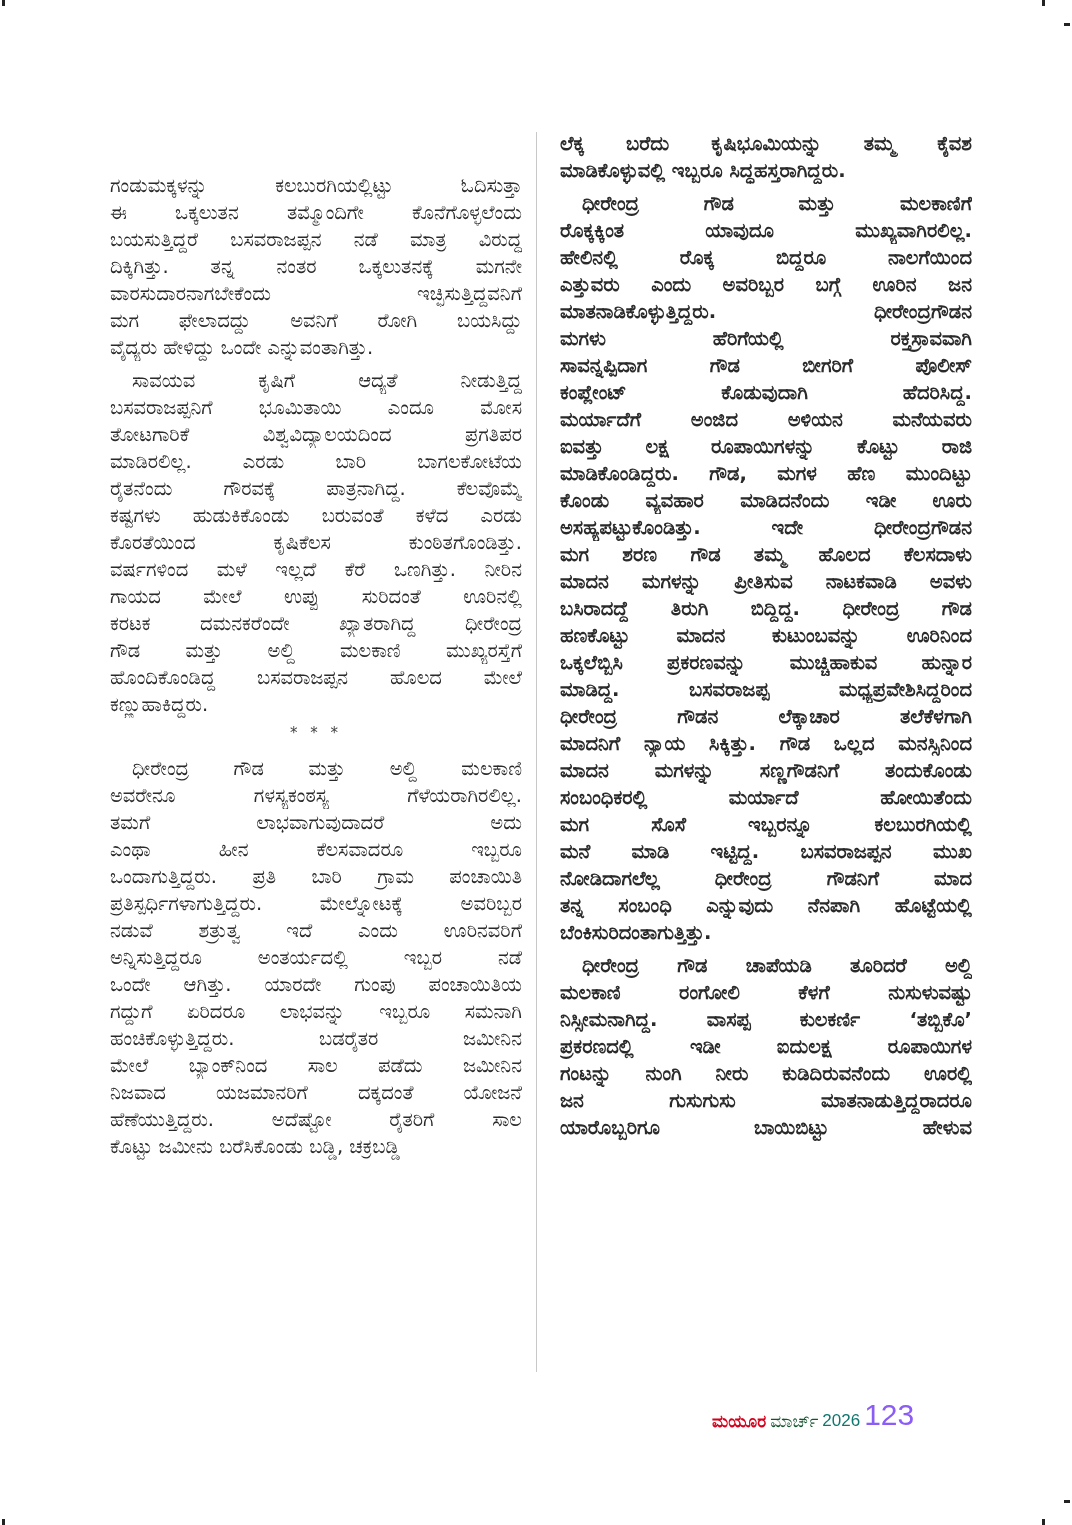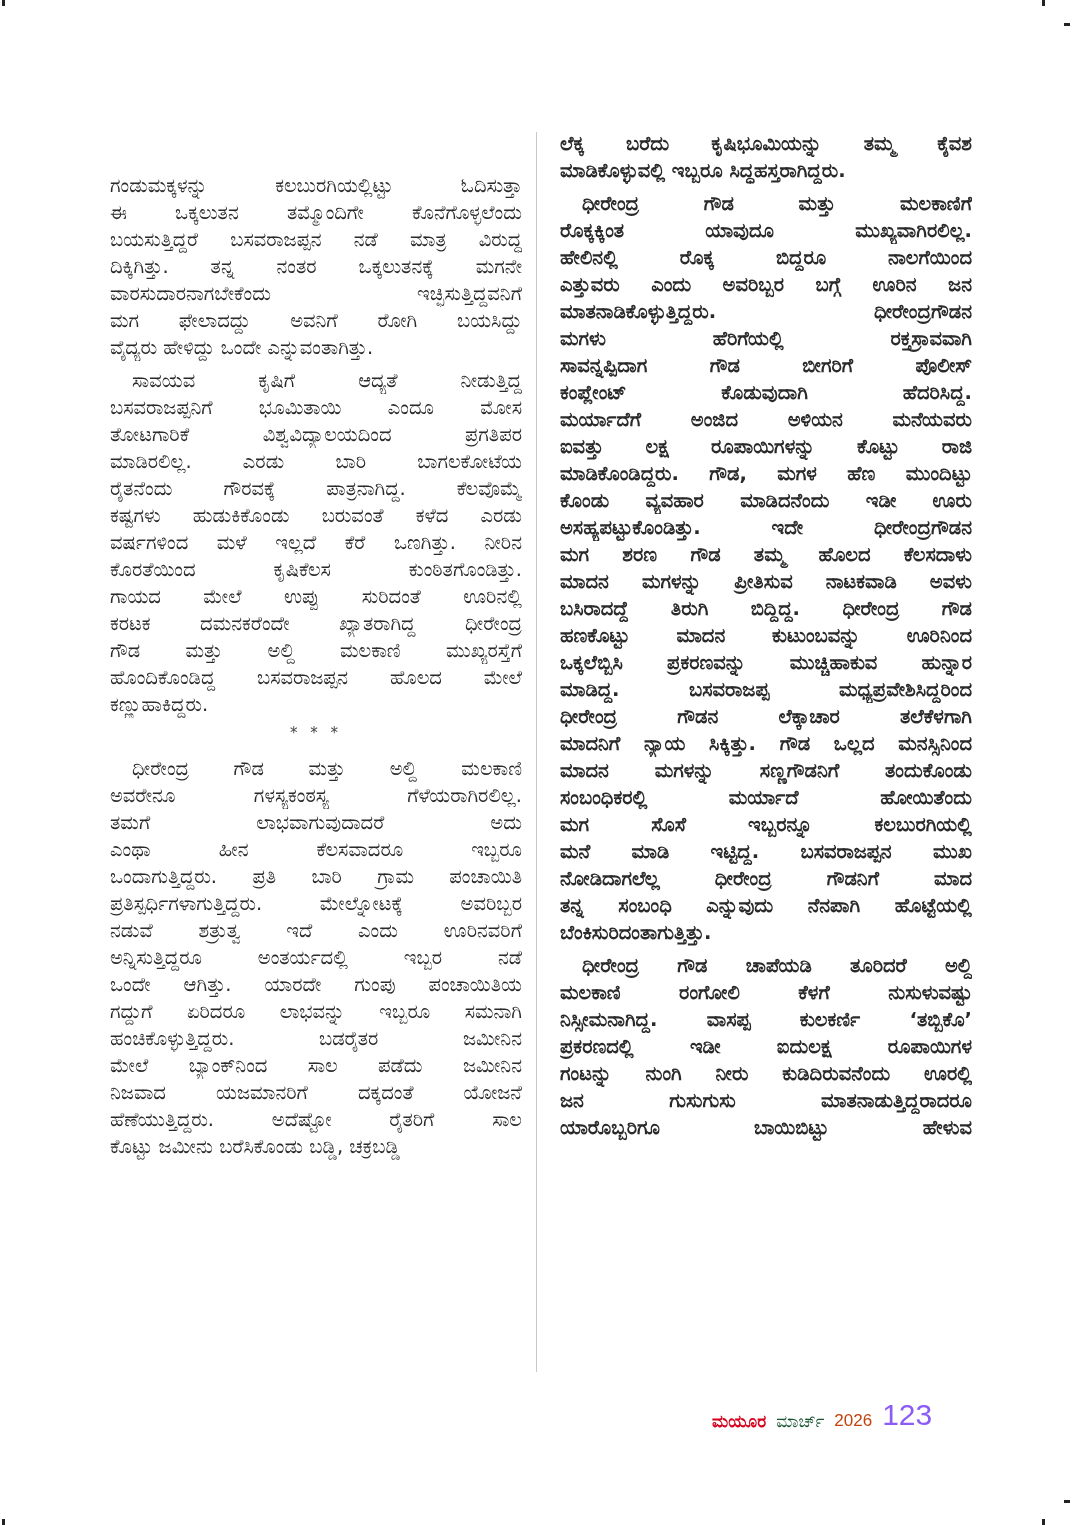--- a/index.html
+++ b/index.html
@@ -29,25 +29,25 @@
     .para-gap { height: 6px; }
     .separator { text-align: center; font-size: 15px; letter-spacing: 4px; color: #444; height: 27px; line-height: 27px; margin: 2px 0 8px 0; }
 
     .divider {
       position: absolute; left: 536px; top: 132px; width: 1px; height: 1240px;
       background: #c8c8c8;
     }
 
     .footer {
       position: absolute; left: 712px; top: 1392px; height: 40px;
-      display: flex; align-items: flex-end; gap: 10px;
+      display: flex; align-items: flex-end; gap: 4px;
     }
     .brand { color: #d6001c; font-weight: bold; font-size: 17px; line-height: 22px; }
     .month { font-size: 17px; line-height: 22px; color: #14532d; }
-    .year { font-size: 17px; line-height: 22px; color: #c2410c; font-family: "Liberation Sans", sans-serif; }
+    .year { font-size: 17px; line-height: 22px; color: #0f766e; font-family: "Liberation Sans", sans-serif; }
     .page-num { font-size: 30px; line-height: 34px; color: #8b5cf6; font-family: "Liberation Sans", sans-serif; }
   </style>
 </head>
 <body>
 
 <div class="crop-mark cm-tl"></div>
 <div class="crop-mark cm-tr1"></div>
 <div class="crop-mark cm-tr2"></div>
 <div class="crop-mark cm-bl"></div>
 <div class="crop-mark cm-br1"></div>
@@ -64,22 +64,22 @@
       <span class="line last">ವೈದ್ಯರು ಹೇಳಿದ್ದು ಒಂದೇ ಎನ್ನುವಂತಾಗಿತ್ತು.</span>
     </div>
     <div class="para-gap"></div>
     <div class="para">
       <span class="line indent">ಸಾವಯವ ಕೃಷಿಗೆ ಆದ್ಯತೆ ನೀಡುತ್ತಿದ್ದ</span>
       <span class="line">ಬಸವರಾಜಪ್ಪನಿಗೆ ಭೂಮಿತಾಯಿ ಎಂದೂ ಮೋಸ</span>
       <span class="line">ತೋಟಗಾರಿಕೆ ವಿಶ್ವವಿದ್ಯಾಲಯದಿಂದ ಪ್ರಗತಿಪರ</span>
       <span class="line">ಮಾಡಿರಲಿಲ್ಲ. ಎರಡು ಬಾರಿ ಬಾಗಲಕೋಟೆಯ</span>
       <span class="line">ರೈತನೆಂದು ಗೌರವಕ್ಕೆ ಪಾತ್ರನಾಗಿದ್ದ. ಕೆಲವೊಮ್ಮೆ</span>
       <span class="line">ಕಷ್ಟಗಳು ಹುಡುಕಿಕೊಂಡು ಬರುವಂತೆ ಕಳೆದ ಎರಡು</span>
+      <span class="line">ಕೊರತೆಯಿಂದ ಕೃಷಿಕೆಲಸ ಕುಂಠಿತಗೊಂಡಿತ್ತು.</span>
       <span class="line">ವರ್ಷಗಳಿಂದ ಮಳೆ ಇಲ್ಲದೆ ಕೆರೆ ಒಣಗಿತ್ತು. ನೀರಿನ</span>
-      <span class="line">ಕೊರತೆಯಿಂದ ಕೃಷಿಕೆಲಸ ಕುಂಠಿತಗೊಂಡಿತ್ತು.</span>
       <span class="line">ಗಾಯದ ಮೇಲೆ ಉಪ್ಪು ಸುರಿದಂತೆ ಊರಿನಲ್ಲಿ</span>
       <span class="line">ಕರಟಕ ದಮನಕರೆಂದೇ ಖ್ಯಾತರಾಗಿದ್ದ ಧೀರೇಂದ್ರ</span>
       <span class="line">ಗೌಡ ಮತ್ತು ಅಲ್ದಿ ಮಲಕಾಣಿ ಮುಖ್ಯರಸ್ತೆಗೆ</span>
       <span class="line">ಹೊಂದಿಕೊಂಡಿದ್ದ ಬಸವರಾಜಪ್ಪನ ಹೊಲದ ಮೇಲೆ</span>
       <span class="line last">ಕಣ್ಣುಹಾಕಿದ್ದರು.</span>
     </div>
     <div class="separator">* * *</div>
     <div class="para">
       <span class="line indent">ಧೀರೇಂದ್ರ ಗೌಡ ಮತ್ತು ಅಲ್ದಿ ಮಲಕಾಣಿ</span>
       <span class="line">ಅವರೇನೂ ಗಳಸ್ಯಕಂಠಸ್ಯ ಗೆಳೆಯರಾಗಿರಲಿಲ್ಲ.</span>

